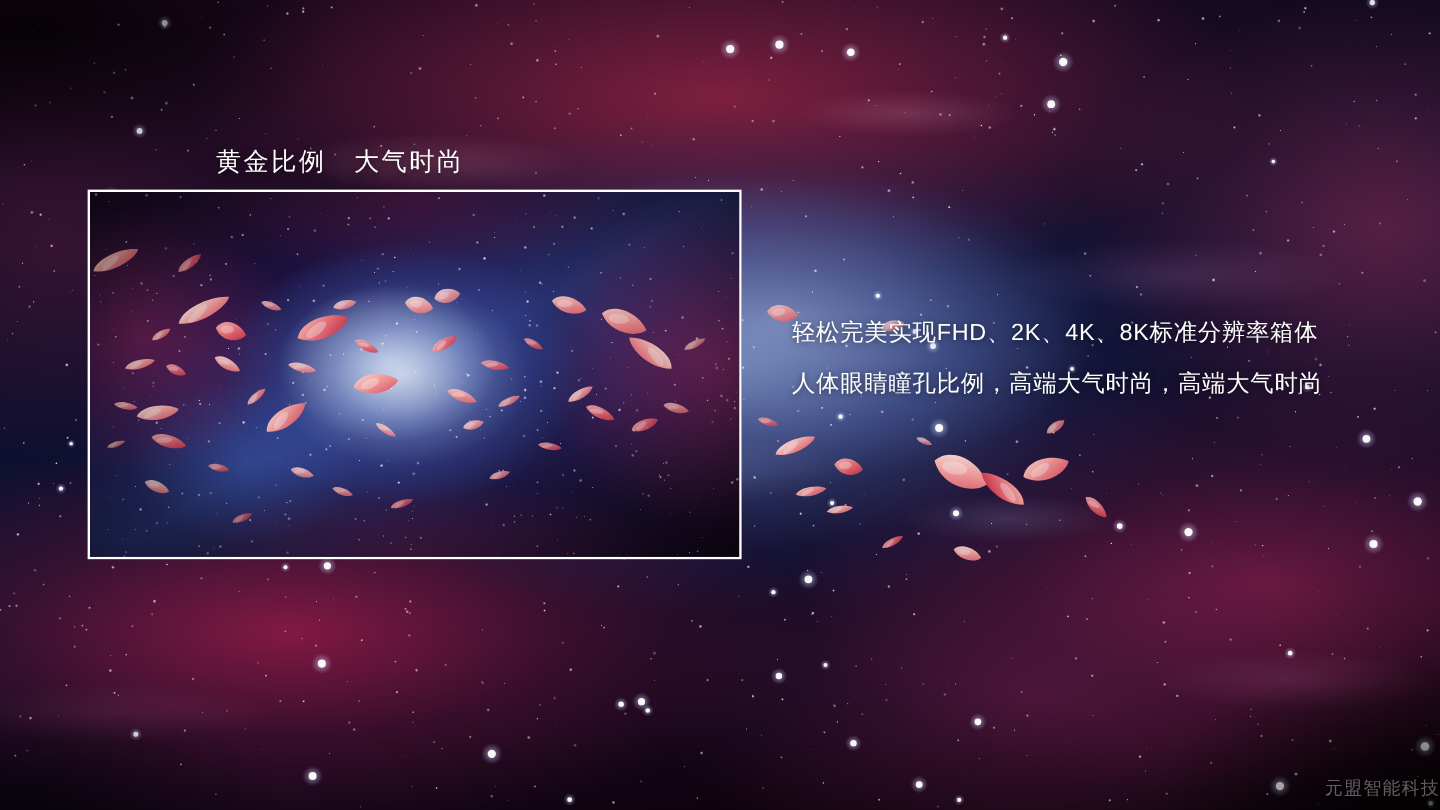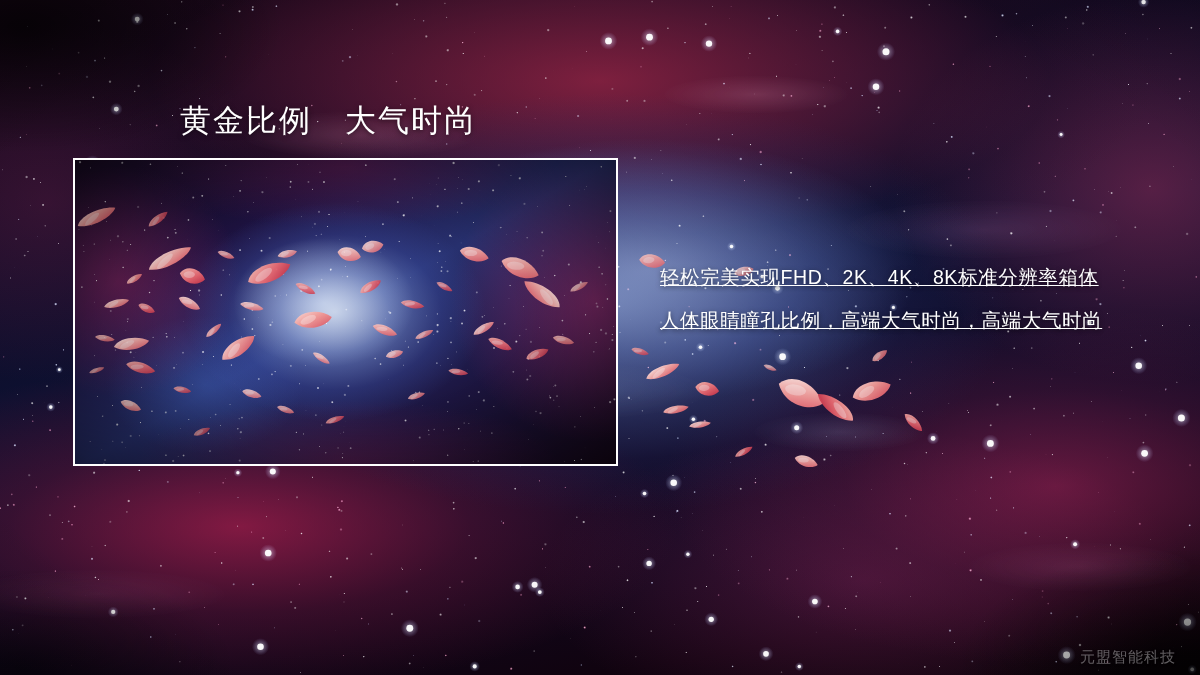--- a/index.html
+++ b/index.html
@@ -88,45 +88,44 @@
   }
   .photo-stars { position:absolute; inset:0; mix-blend-mode:screen; }
   .photo-vig {
     position:absolute; inset:0;
     background:radial-gradient(ellipse 78% 78% at 50% 50%, rgba(0,0,0,0) 40%, rgba(0,0,0,.42) 86%, rgba(0,0,0,.62) 100%);
   }
 
   
   #title {
     position:absolute;
-    left:180px; top:101px;
-    font-size:31px;
+    left:180px; top:116px;
+    font-size:21px;
     line-height:40px;
     color:#ffffff;
     letter-spacing:2px;
     white-space:pre;
     text-shadow:0 1px 5px rgba(0,0,0,.55);
   }
 
   #body-copy {
     position:absolute;
     left:660px; top:256px;
     color:#ffffff;
     font-size:19.5px;
     line-height:43px;
     letter-spacing:.6px;
     white-space:nowrap;
     text-shadow:0 1px 5px rgba(0,0,0,.55);
-    text-decoration:underline;
   }
   #body-copy .copy-line { display:block; }
 
   #watermark {
     position:absolute;
-    right:24px; bottom:8px;
+    right:0; bottom:8px;
     font-size:15px;
     letter-spacing:1px;
     color:rgba(205,200,205,.46);
     text-shadow:0 1px 2px rgba(0,0,0,.5);
     margin-left:28px;
   }
 </style>
 </head>
 <body>
 

